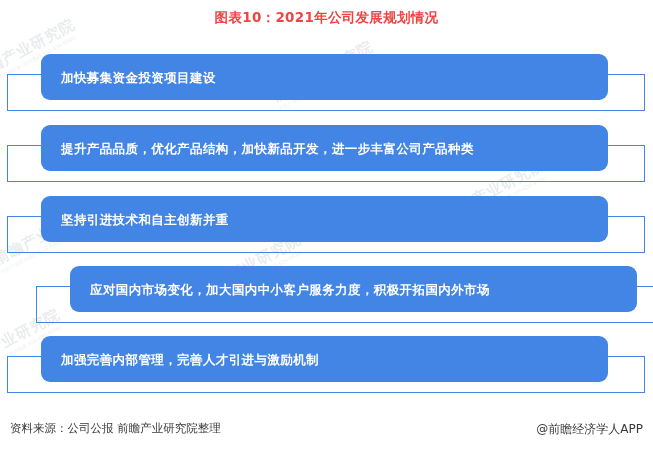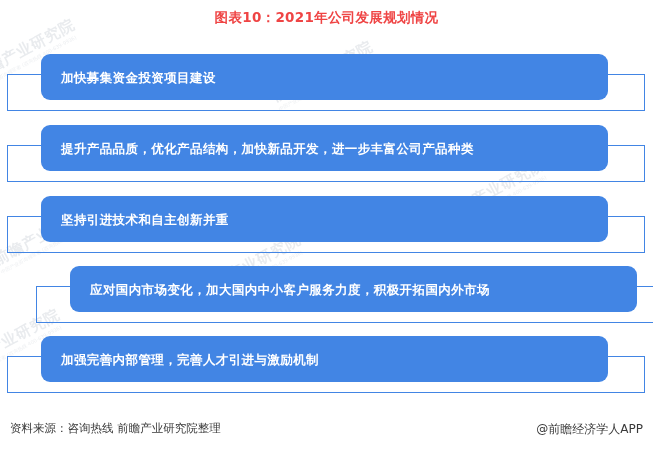--- a/index.html
+++ b/index.html
@@ -193,15 +193,15 @@
   <div class="row" style="top:336px;">
     <div class="row-outline"></div>
     <div class="row-box">
       <span class="row-label">加强完善内部管理，完善人才引进与激励机制</span>
     </div>
   </div>
 
 </div>
 
 <div id="footer">
-  <div id="source-text">资料来源：咨询热线 前瞻产业研究院整理</div>
+  <div id="source-text">资料来源：公司公报 前瞻产业研究院整理</div>
   <div id="app-credit">@前瞻经济学人APP</div>
 </div>
 
 </body></html>

